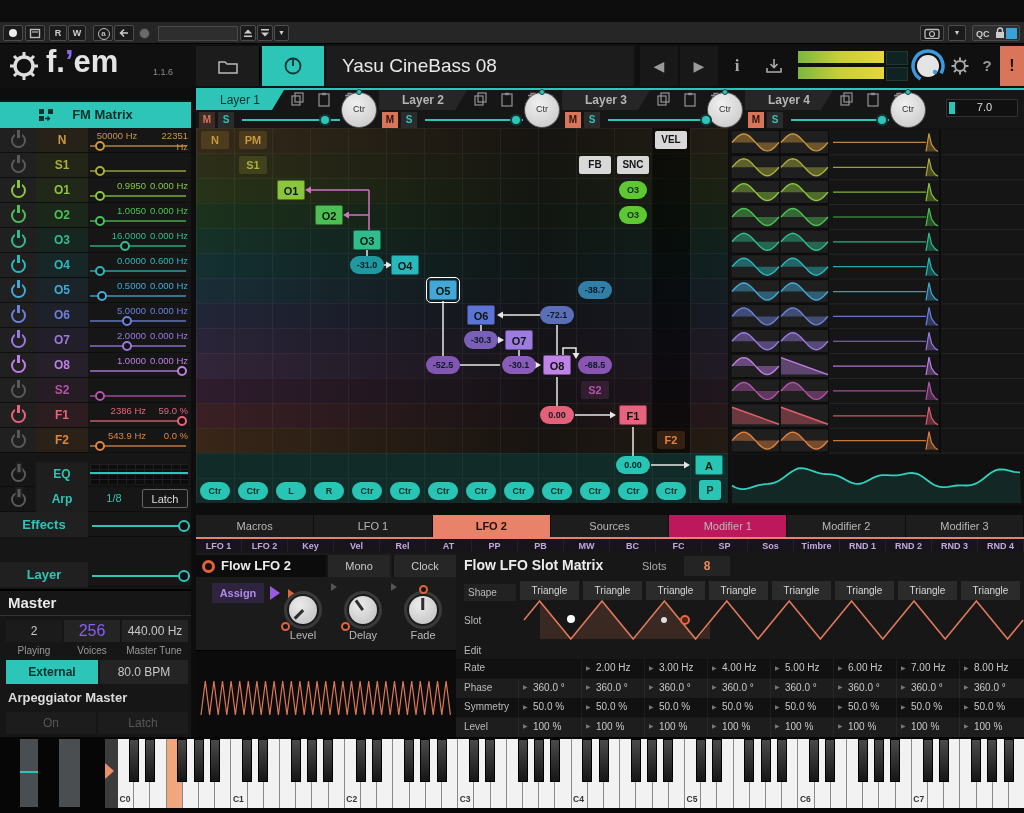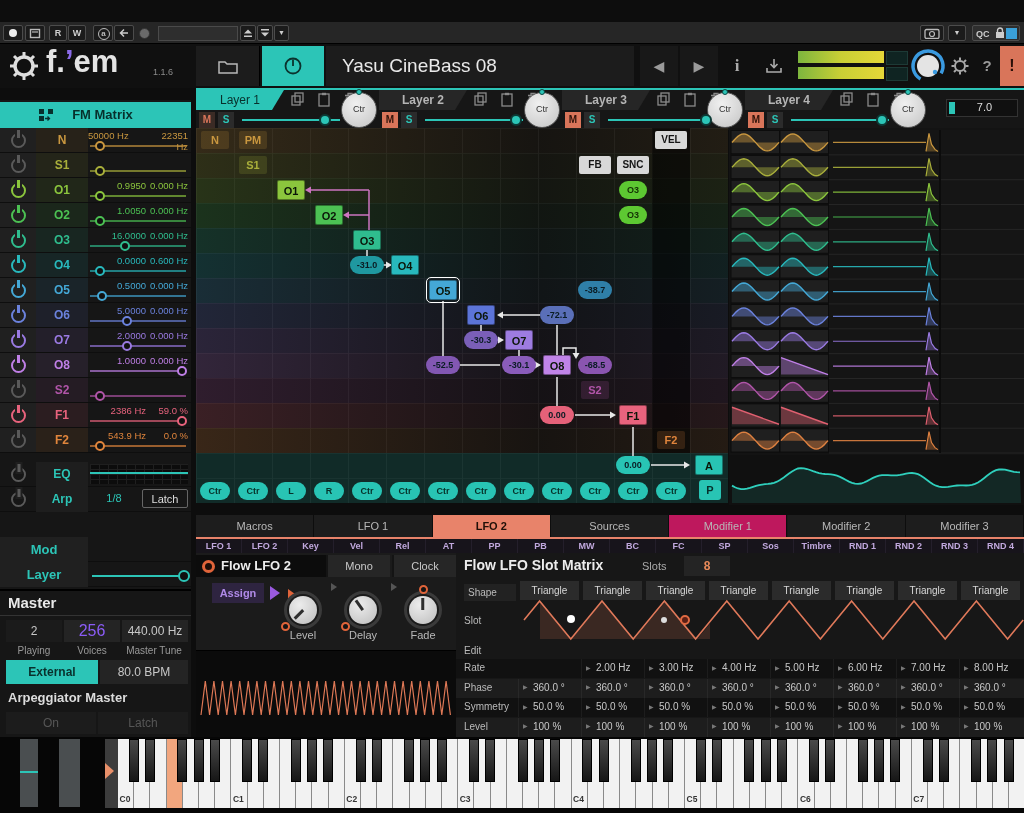--- a/index.html
+++ b/index.html
@@ -300,21 +300,21 @@
       </svg>
       <span style="margin-left:14px">FM Matrix</span>
     </div>
     <div id="oprows" class="abs" style="left:0;top:28px;width:191px">
         <div style="position: absolute; left: 0px; top: 0px; width: 191px; height: 25px; border-bottom: 1px solid rgb(14, 14, 14); box-sizing: border-box;">
           <div style="position: absolute; left: 0px; top: 0px; width: 36px; height: 24px; background: rgb(32, 32, 32);"></div>
           <div style="position: absolute; left: 11px; top: 5px; width: 11px; height: 11px; border: 2px solid rgb(90, 90, 90); border-radius: 50%;">
             <div style="position: absolute; left: 3.5px; top: -5px; width: 3px; height: 8px; background: rgb(90, 90, 90); box-shadow: rgb(32, 32, 32) 0px 0px 0px 2px;"></div>
           </div>
           <div style="position: absolute; left: 36px; top: 0px; width: 52px; height: 24px; background: rgba(201, 151, 63, 0.1); color: rgb(201, 151, 63); font-weight: bold; font-size: 12px; text-align: center; line-height: 24px;">N</div>
-          <div style="position: absolute; left: 88px; top: 2px; width: 58px; text-align: left; font-size: 9.5px; color: rgb(201, 151, 63);">50000 Hz</div>
+          <div style="position: absolute; left: 88px; top: 2px; width: 58px; text-align: center; font-size: 9.5px; color: rgb(201, 151, 63);">50000 Hz</div>
           <div style="position: absolute; left: 148px; top: 2px; width: 40px; text-align: right; font-size: 9.5px; color: rgb(201, 151, 63);">22351 Hz</div>
           <div style="position: absolute; left: 90px; top: 17px; width: 96px; height: 2px; background: rgba(201, 151, 63, 0.65);"></div>
           <div style="position: absolute; left: 94.5px; top: 13px; width: 6px; height: 6px; border: 2px solid rgb(201, 151, 63); border-radius: 50%; background: rgb(16, 16, 16);"></div>
         </div>
         <div style="position: absolute; left: 0px; top: 25px; width: 191px; height: 25px; border-bottom: 1px solid rgb(14, 14, 14); box-sizing: border-box;">
           <div style="position: absolute; left: 0px; top: 0px; width: 36px; height: 24px; background: rgb(32, 32, 32);"></div>
           <div style="position: absolute; left: 11px; top: 5px; width: 11px; height: 11px; border: 2px solid rgb(90, 90, 90); border-radius: 50%;">
             <div style="position: absolute; left: 3.5px; top: -5px; width: 3px; height: 8px; background: rgb(90, 90, 90); box-shadow: rgb(32, 32, 32) 0px 0px 0px 2px;"></div>
           </div>
           <div style="position: absolute; left: 36px; top: 0px; width: 52px; height: 24px; background: rgba(169, 175, 59, 0.1); color: rgb(169, 175, 59); font-weight: bold; font-size: 12px; text-align: center; line-height: 24px;">S1</div>
@@ -452,22 +452,24 @@
       </div>
     </div>
     <div class="srow" style="top:387px">
       <div class="pwr">
           <i></i>
         </div>
       <div class="abs" style="left:36px;top:0;width:52px;height:25px;background:#1e1e1e;color:#2cc5b7;font-weight:bold;font-size:12px;text-align:center;line-height:25px">Arp</div>
       <div class="abs" style="left:96px;top:5px;width:36px;color:#2cc5b7;font-size:11px;text-align:center">1/8</div>
       <div class="abs" style="left:142px;top:2px;width:46px;height:19px;border:1px solid #666;color:#ddd;font-size:11px;text-align:center;line-height:19px;box-sizing:border-box;border-radius:2px">Latch</div>
     </div>
-    <div class="srow" style="top:437px">
-      <div class="abs" style="left:0;top:0;width:88px;height:25px;background:#202020;color:#2cc5b7;font-weight:bold;font-size:13px;text-align:center;line-height:25px">Mod</div>
+    <div class="srow" style="top:412px">
+      <div class="abs" style="left:0;top:0;width:88px;height:25px;background:#202020;color:#2cc5b7;font-weight:bold;font-size:13px;text-align:center;line-height:25px">Effects</div>
+      <div class="abs" style="left:92px;top:13px;width:94px;height:2px;background:#2cc5b7"></div>
+      <div class="abs" style="left:178px;top:8px;width:8px;height:8px;border:2px solid #2cc5b7;border-radius:50%;background:#101010"></div>
     </div>
     <div class="srow" style="top:462px">
       <div class="abs" style="left:0;top:0;width:88px;height:25px;background:#202020;color:#2cc5b7;font-weight:bold;font-size:13px;text-align:center;line-height:25px">Layer</div>
       <div class="abs" style="left:92px;top:13px;width:94px;height:2px;background:#2cc5b7"></div>
       <div class="abs" style="left:178px;top:8px;width:8px;height:8px;border:2px solid #2cc5b7;border-radius:50%;background:#101010"></div>
     </div>
 
     <div class="abs" style="left:0;top:489px;width:191px;height:2px;background:#000"></div>
     <div class="abs" style="left:8px;top:494px;font-size:15px;font-weight:bold;color:#e8e8e8">Master</div>
     <div class="abs" style="left:0;top:515px;width:191px;height:1px;background:#333"></div>

